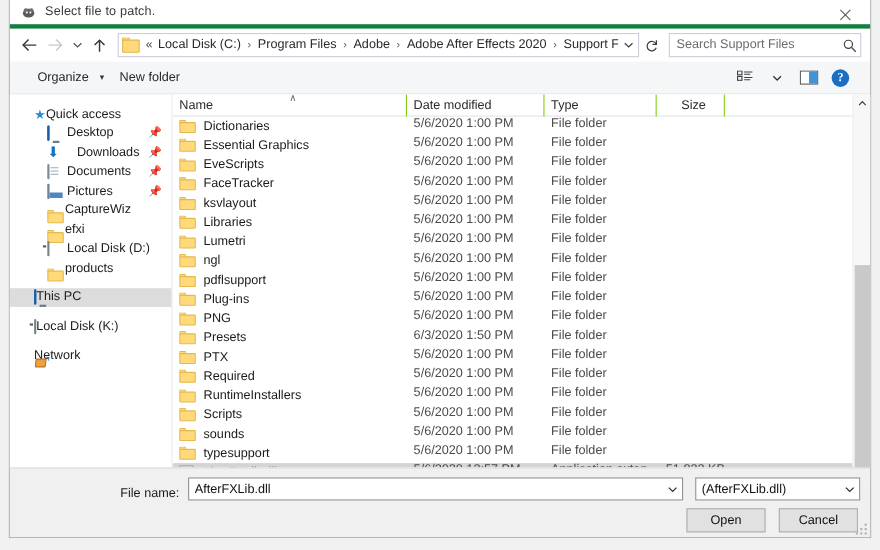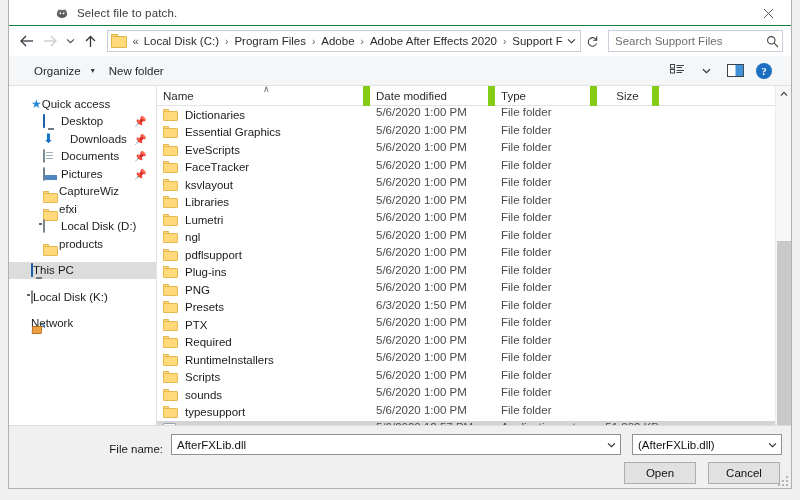--- a/index.html
+++ b/index.html
@@ -28,23 +28,22 @@
     flex-direction: column;
   }
 
   
   .titlebar {
     height: 26px;
     background: #ffffff;
     display: flex;
     align-items: center;
     flex: 0 0 auto;
-    border-bottom: 1px solid #15803d;
+    border-bottom: 4px solid #15803d;
     position: relative;
-    padding-left: 36px;
   }
   .title-icon {
     width: 16px; height: 16px;
     margin-left: 9px; margin-right: 7px;
     display: flex; align-items: center; justify-content: center;
   }
   .title-text {
     font-size: 11.5px;
     color: #3a3a3a;
     letter-spacing: .15px;
@@ -268,21 +267,21 @@
     font-size: 11.5px;
     color: #2b2b2b;
     flex: 0 0 auto;
     position: relative;
     background: #fff;
   }
   .col-head .col {
     height: 20px;
     display: flex; align-items: center;
     padding-left: 6px;
-    border-right: 7px solid #84cc16;
+    border-right: 1px solid #84cc16;
     position: relative;
     white-space: nowrap;
     overflow: hidden;
   }
   .sort-caret {
     position: absolute;
     left: 106px; top: -2px;
     font-size: 9px; color: #6a6a6a;
   }
   .col-name { width: 213px; flex: 0 0 213px; }

